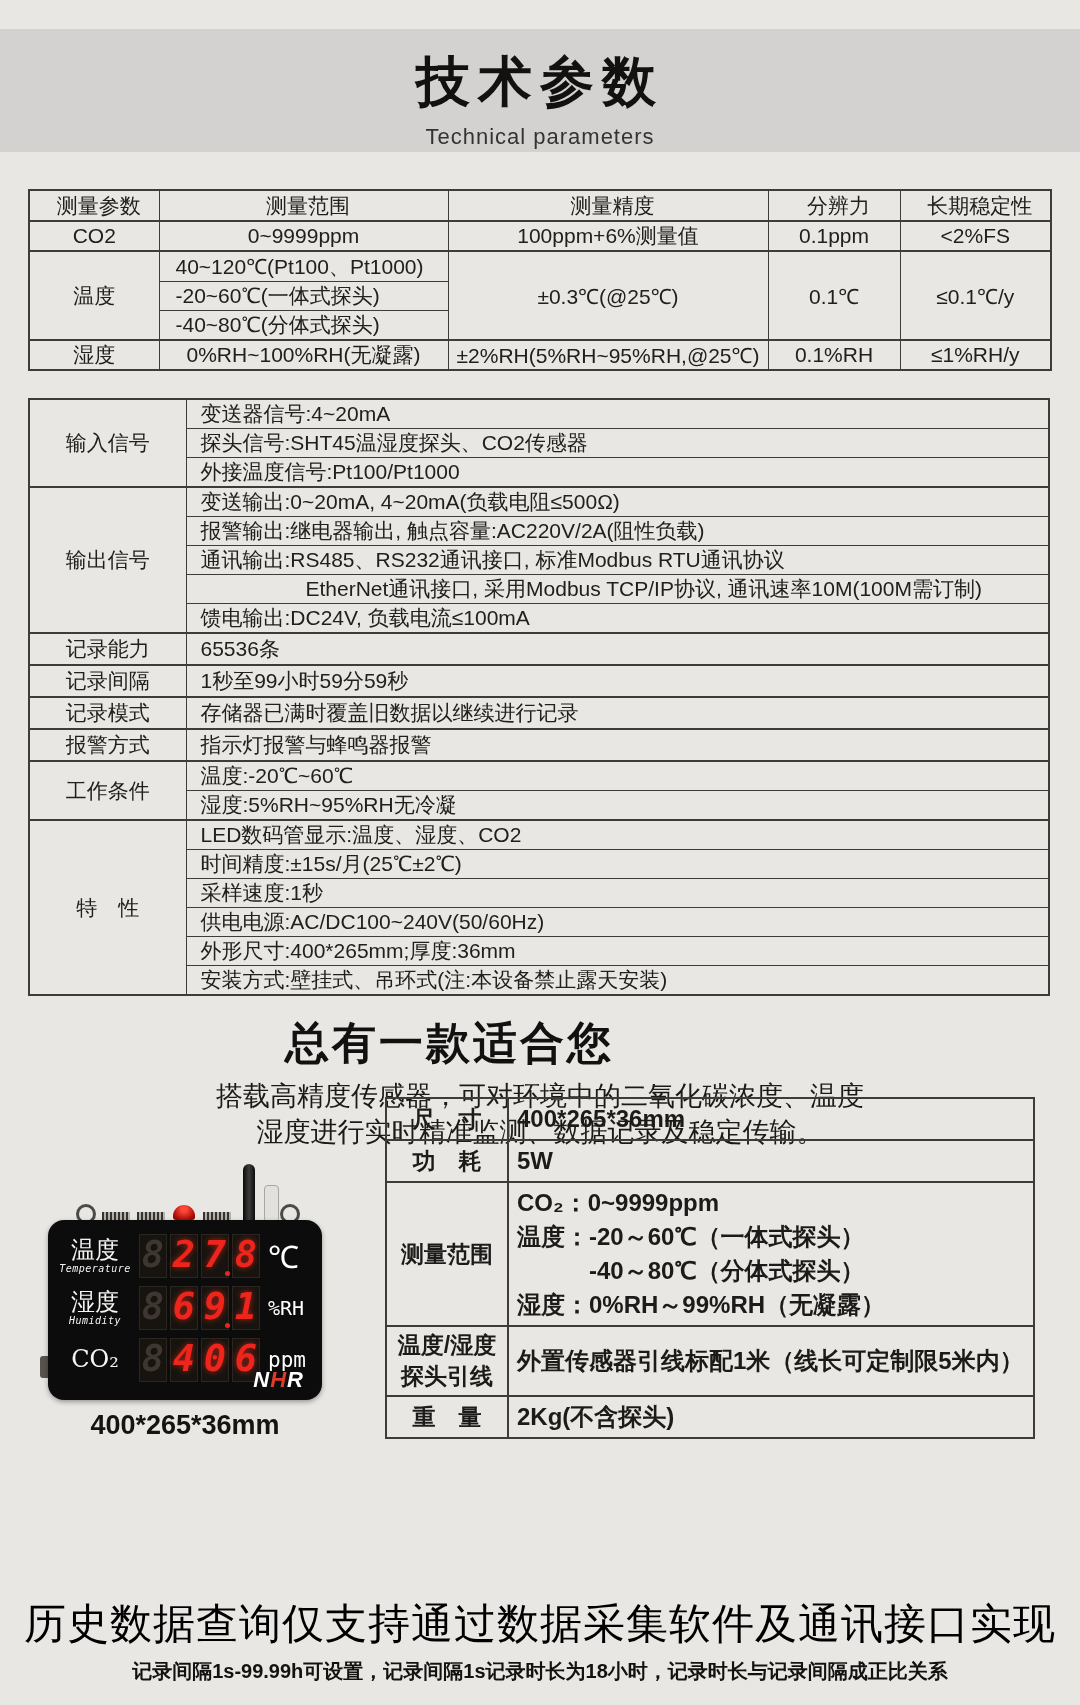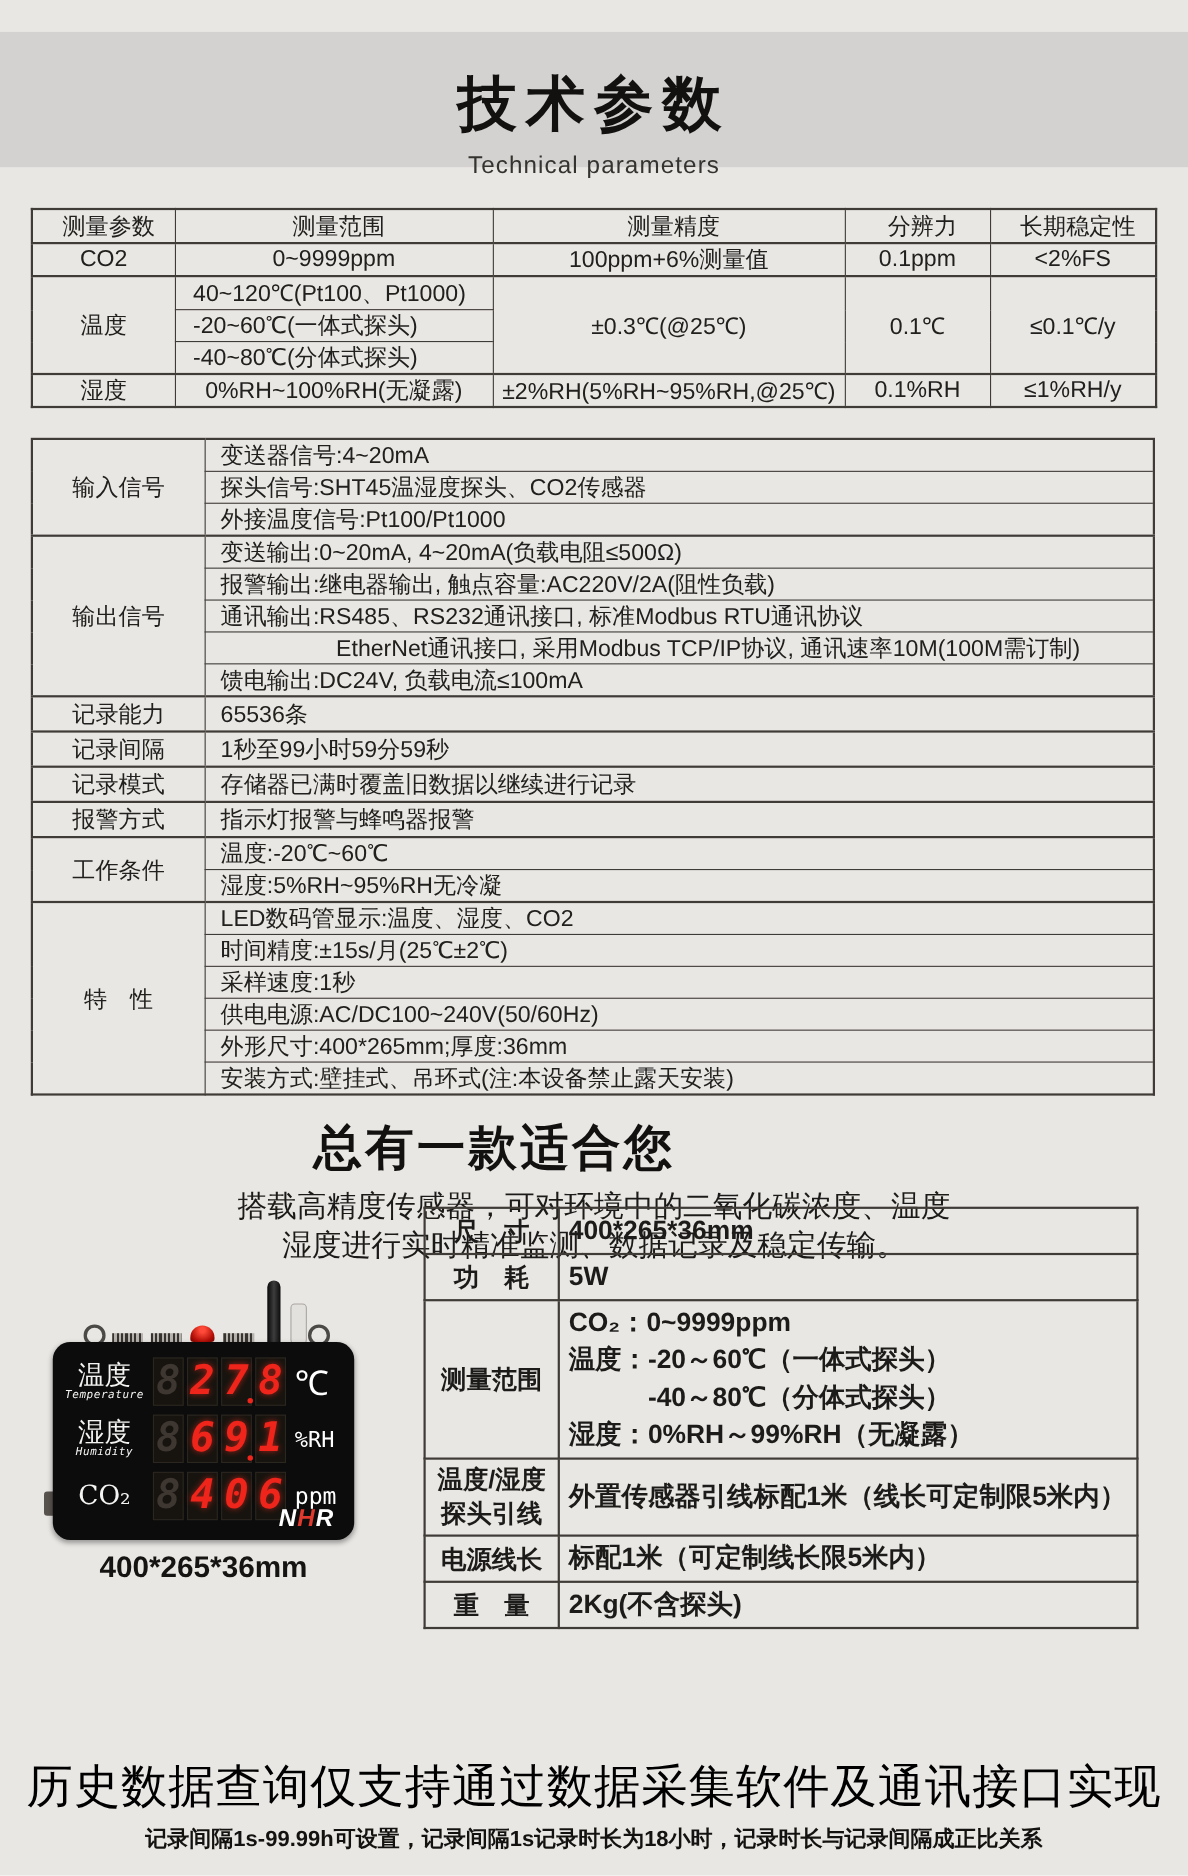--- a/index.html
+++ b/index.html
@@ -1,21 +1,21 @@
 <!DOCTYPE html>
 <html><head>
 <meta charset="utf-8">
 <style>
   html,body{margin:0;padding:0;}
   body{font-family:"Liberation Sans",sans-serif;}
   .page{position:relative;width:1080px;height:1705px;background:#e9e7e4;overflow:hidden;color:#22201e;}
 
   
   .title-band{position:absolute;top:29px;left:0;width:1080px;height:123px;background:#d4d2d0;text-align:center;}
-  .title{padding-top:30px;font-size:54px;font-weight:bold;letter-spacing:8px;color:#121110;}
+  .title{padding-top:17px;font-size:54px;font-weight:bold;letter-spacing:8px;color:#121110;}
   .subtitle{margin-top:5px;font-size:22px;color:#35332f;letter-spacing:1px;}
 
   
   table{border-collapse:collapse;table-layout:fixed;}
   .spec-table,.detail-table{position:absolute;left:28px;width:1022px;border:2px solid #3f3b37;}
   .spec-table td,.detail-table td{border:1px solid #3f3b37;font-size:21px;color:#22201e;}
 
   
   .spec-table{top:189px;}
   .spec-table td{height:28px;text-align:center;padding:0 4px;}
@@ -292,26 +292,20 @@
             <div>湿度：0%RH～99%RH（无凝露）</div>
           </td>
         </tr>
         <tr>
           <td class="p-label">温度/湿度<br>探头引线</td>
           <td class="p-value">
             <div>外置传感器引线标配1米（线长可定制限5米内）</div>
           </td>
         </tr>
         <tr>
-          <td class="p-label">电源线长</td>
-          <td class="p-value">
-            <div>标配1米（可定制线长限5米内）</div>
-          </td>
-        </tr>
-        <tr>
           <td class="p-label">重　量</td>
           <td class="p-value">
             <div>2Kg(不含探头)</div>
           </td>
         </tr>
       </tbody>
   </table>
 
   <div class="footer1">历史数据查询仅支持通过数据采集软件及通讯接口实现</div>
   <div class="footer2">记录间隔1s-99.99h可设置，记录间隔1s记录时长为18小时，记录时长与记录间隔成正比关系</div>

